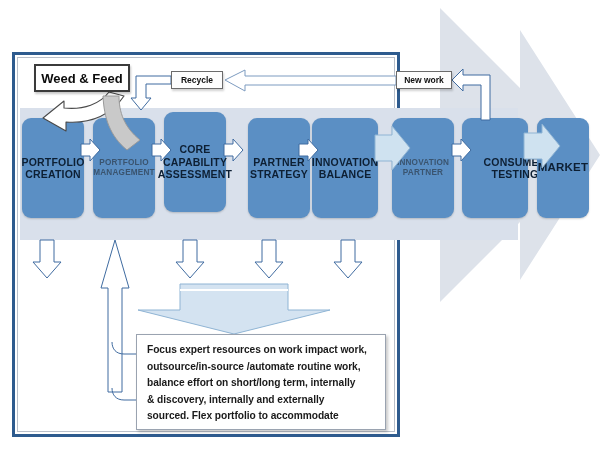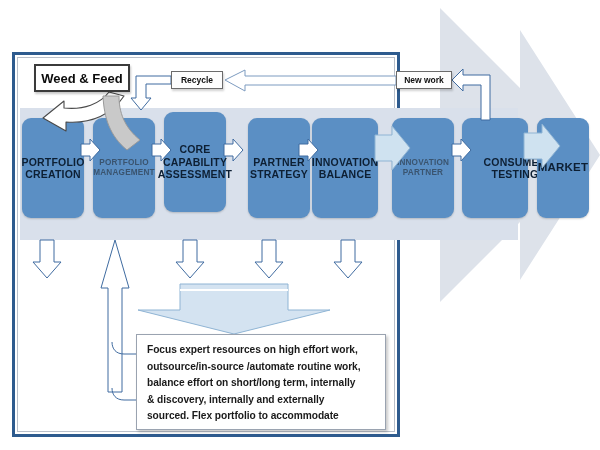--- a/index.html
+++ b/index.html
@@ -257,20 +257,20 @@
     <span>Weed &amp; Feed</span>
   </div>
   <div class="callout small recycle">
     <span>Recycle</span>
   </div>
   <div class="callout small newdata">
     <span>New work</span>
   </div>
 
   <div class="descbox">
-    <p>Focus expert resources on high effort work,</p>
+    <p>Focus expert resources on work impact work,</p>
     <p>outsource/in-source /automate routine work,</p>
     <p>balance effort on short/long term, internally</p>
     <p>&amp; discovery, internally and externally</p>
     <p>sourced. Flex portfolio to accommodate</p>
   </div>
 
 </div>
 
 </body></html>

